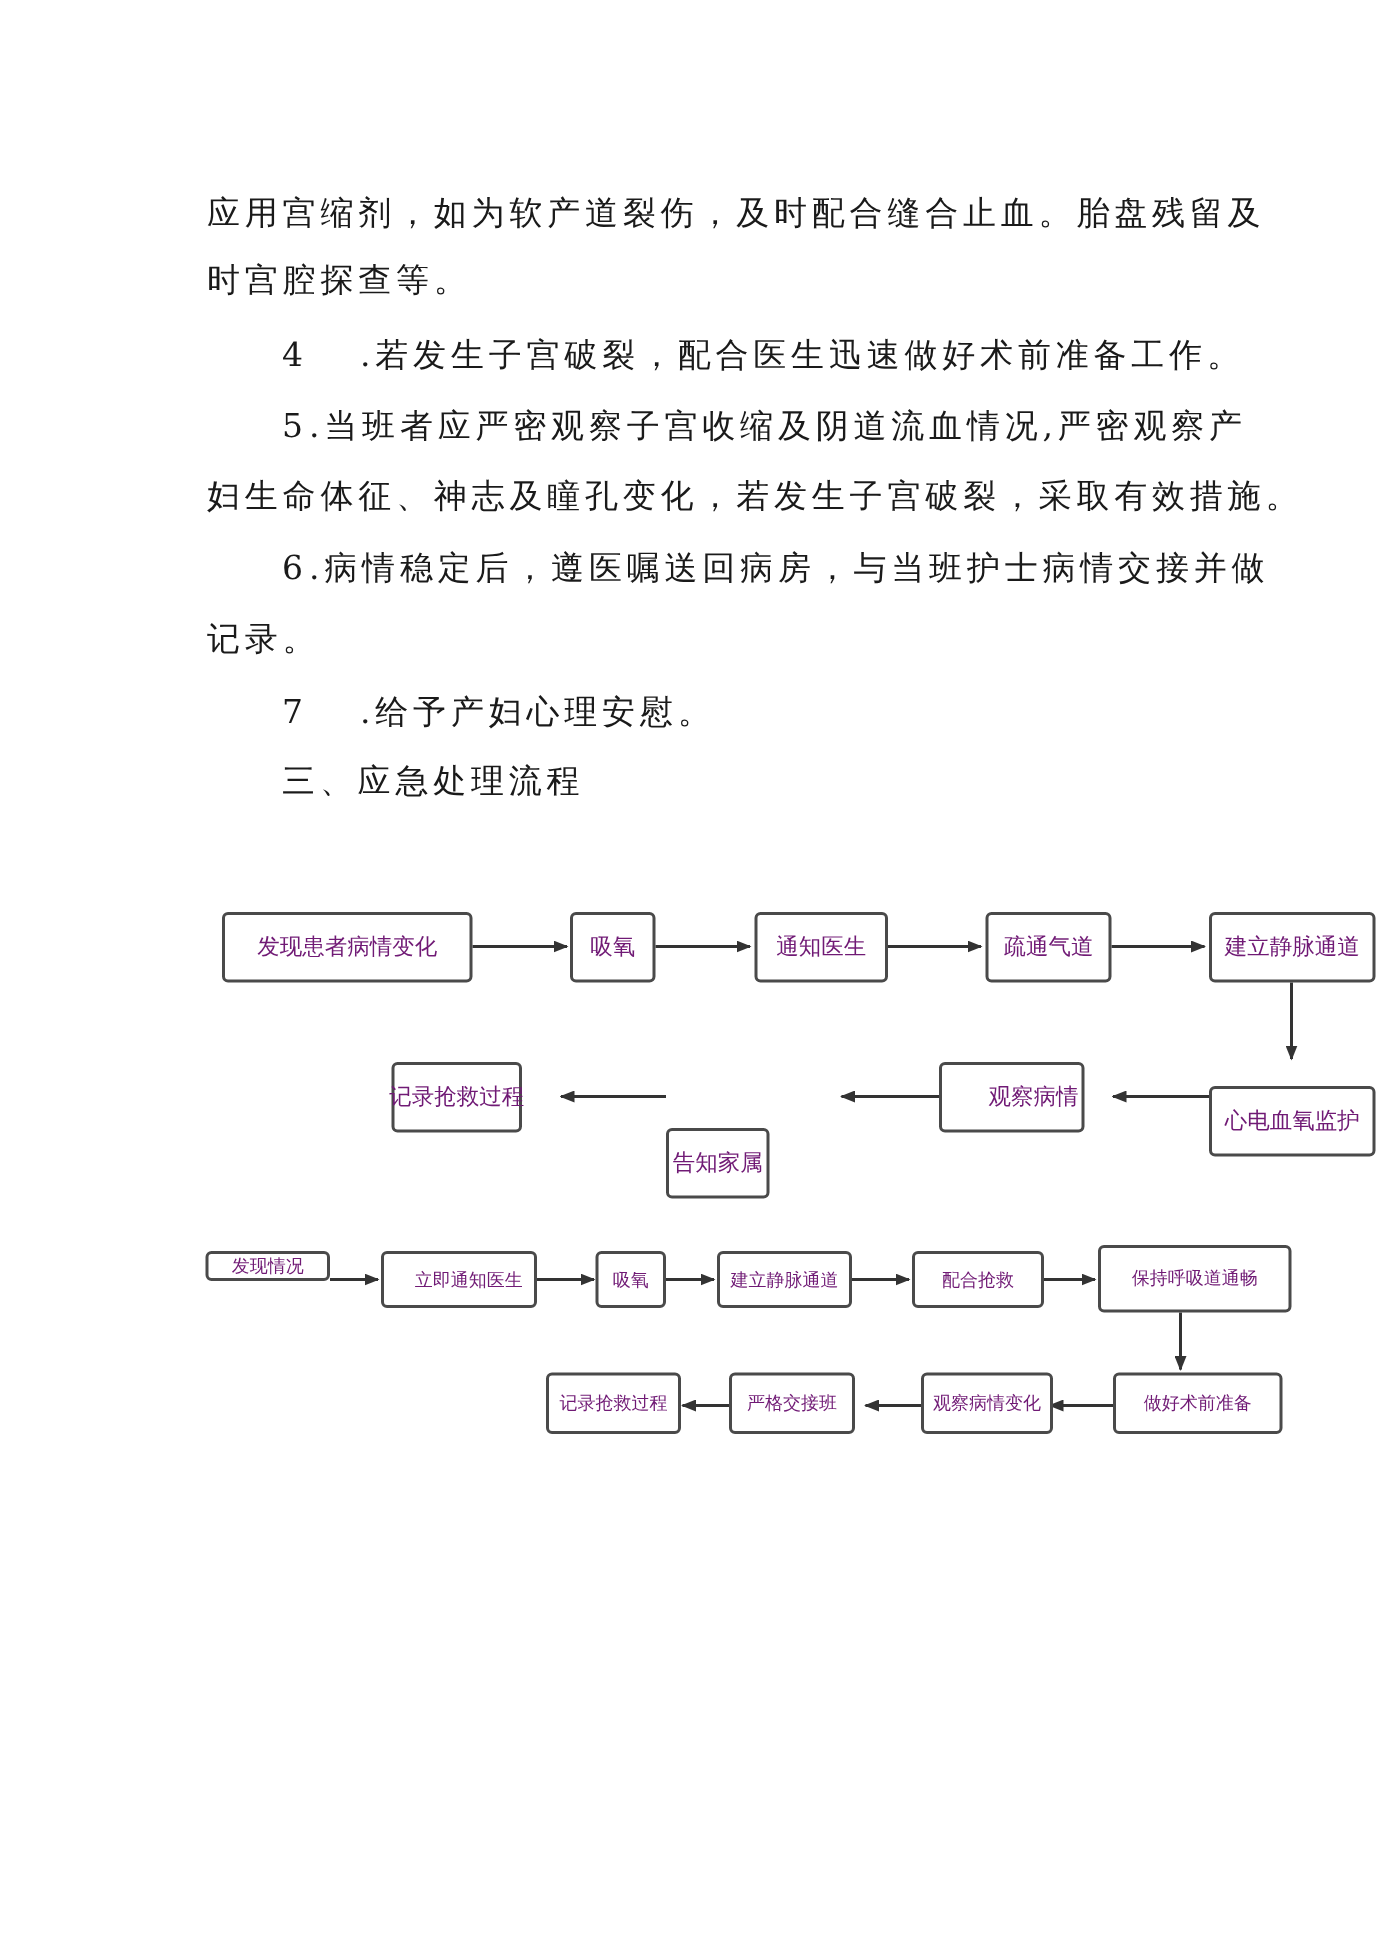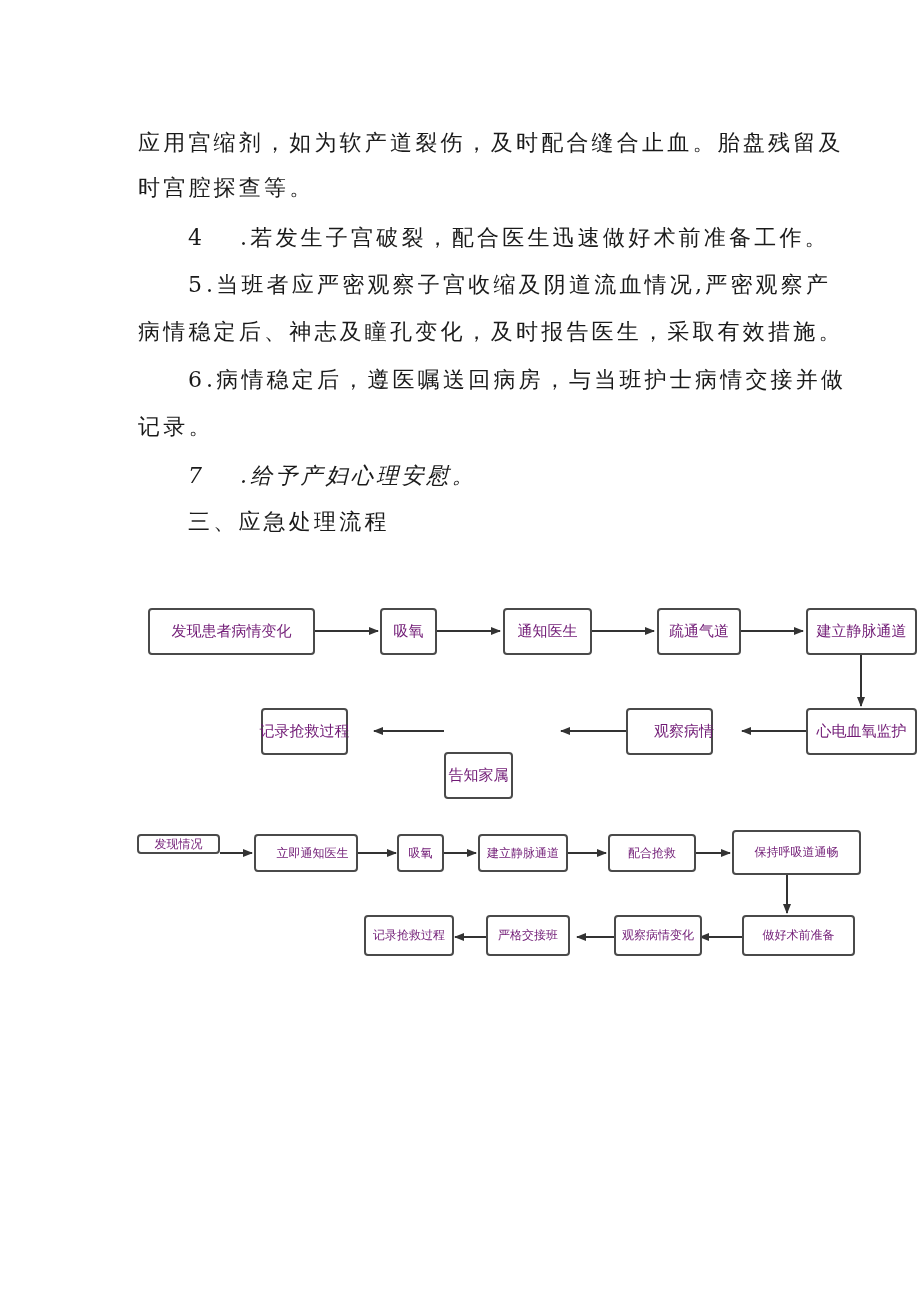--- a/index.html
+++ b/index.html
@@ -19,26 +19,26 @@
 
 <div>
   <div class="line" style="left:138px; top:128px;">应用宫缩剂，如为软产道裂伤，及时配合缝合止血。胎盘残留及</div>
   <div class="line" style="left:138px; top:173px;">时宫腔探查等。</div>
   <div class="line" style="left:188px; top:223px;">
     <span class="num" style="width:52px;">4</span><span>.若发生子宫破裂，配合医生迅速做好术前准备工作。</span>
   </div>
   <div class="line" style="left:188px; top:270px;">
     <span class="num" style="width:18px;">5</span><span>.当班者应严密观察子宫收缩及阴道流血情况,严密观察产</span>
   </div>
-  <div class="line" style="left:138px; top:317px;">病情稳定后、神志及瞳孔变化，及时报告医生，采取有效措施。</div>
+  <div class="line" style="left:138px; top:317px;">妇生命体征、神志及瞳孔变化，若发生子宫破裂，采取有效措施。</div>
   <div class="line" style="left:188px; top:365px;">
     <span class="num" style="width:18px;">6</span><span>.病情稳定后，遵医嘱送回病房，与当班护士病情交接并做</span>
   </div>
   <div class="line" style="left:138px; top:412px;">记录。</div>
-  <div class="line" style="left:188px; top:461px;font-style:italic;">
+  <div class="line" style="left:188px; top:461px;">
     <span class="num" style="width:52px;">7</span><span>.给予产妇心理安慰。</span>
   </div>
   <div class="line" style="left:188px; top:507px;">三、应急处理流程</div>
 </div>
 
 <svg class="arrows" width="920" height="1301">
   <defs>
     <marker id="ah" markerWidth="10" markerHeight="8" refX="9" refY="4" orient="auto" markerUnits="userSpaceOnUse">
       <path d="M0,0 L10,4 L0,8 z" fill="#333"></path>
     </marker>
@@ -72,22 +72,22 @@
 
 <div class="f1">
   <div class="box" style="left:148px; top:608px; width:167px; height:47px;">发现患者病情变化</div>
   <div class="box" style="left:380px; top:608px; width:57px; height:47px;">吸氧</div>
   <div class="box" style="left:503px; top:608px; width:89px; height:47px;">通知医生</div>
   <div class="box" style="left:657px; top:608px; width:84px; height:47px;">疏通气道</div>
   <div class="box" style="left:806px; top:608px; width:111px; height:47px;">建立静脉通道</div>
 
   <div class="box" style="left:261px; top:708px; width:87px; height:47px;">记录抢救过程</div>
   <div class="box" style="left:444px; top:752px; width:69px; height:47px;">告知家属</div>
-  <div class="box" style="left:626px; top:708px; width:87px; height:47px;padding-left:29px;">观察病情</div>
-  <div class="box" style="left:806px; top:708px; width:111px; height:47px;">心电血氧监护</div>
+  <div class="box" style="left:626px; top:708px; width:97px; height:47px;padding-left:29px;">观察病情</div>
+  <div class="box" style="left:806px; top:724px; width:111px; height:47px;">心电血氧监护</div>
 </div>
 
 <div class="f2">
   <div class="box" style="left:137px; top:834px; width:83px; height:20px;">发现情况</div>
   <div class="box" style="left:254px; top:834px; width:104px; height:38px;padding-left:13px;">立即通知医生</div>
   <div class="box" style="left:397px; top:834px; width:47px; height:38px;">吸氧</div>
   <div class="box" style="left:478px; top:834px; width:90px; height:38px;">建立静脉通道</div>
   <div class="box" style="left:608px; top:834px; width:88px; height:38px;">配合抢救</div>
   <div class="box" style="left:732px; top:830px; width:129px; height:45px;">保持呼吸道通畅</div>
 

